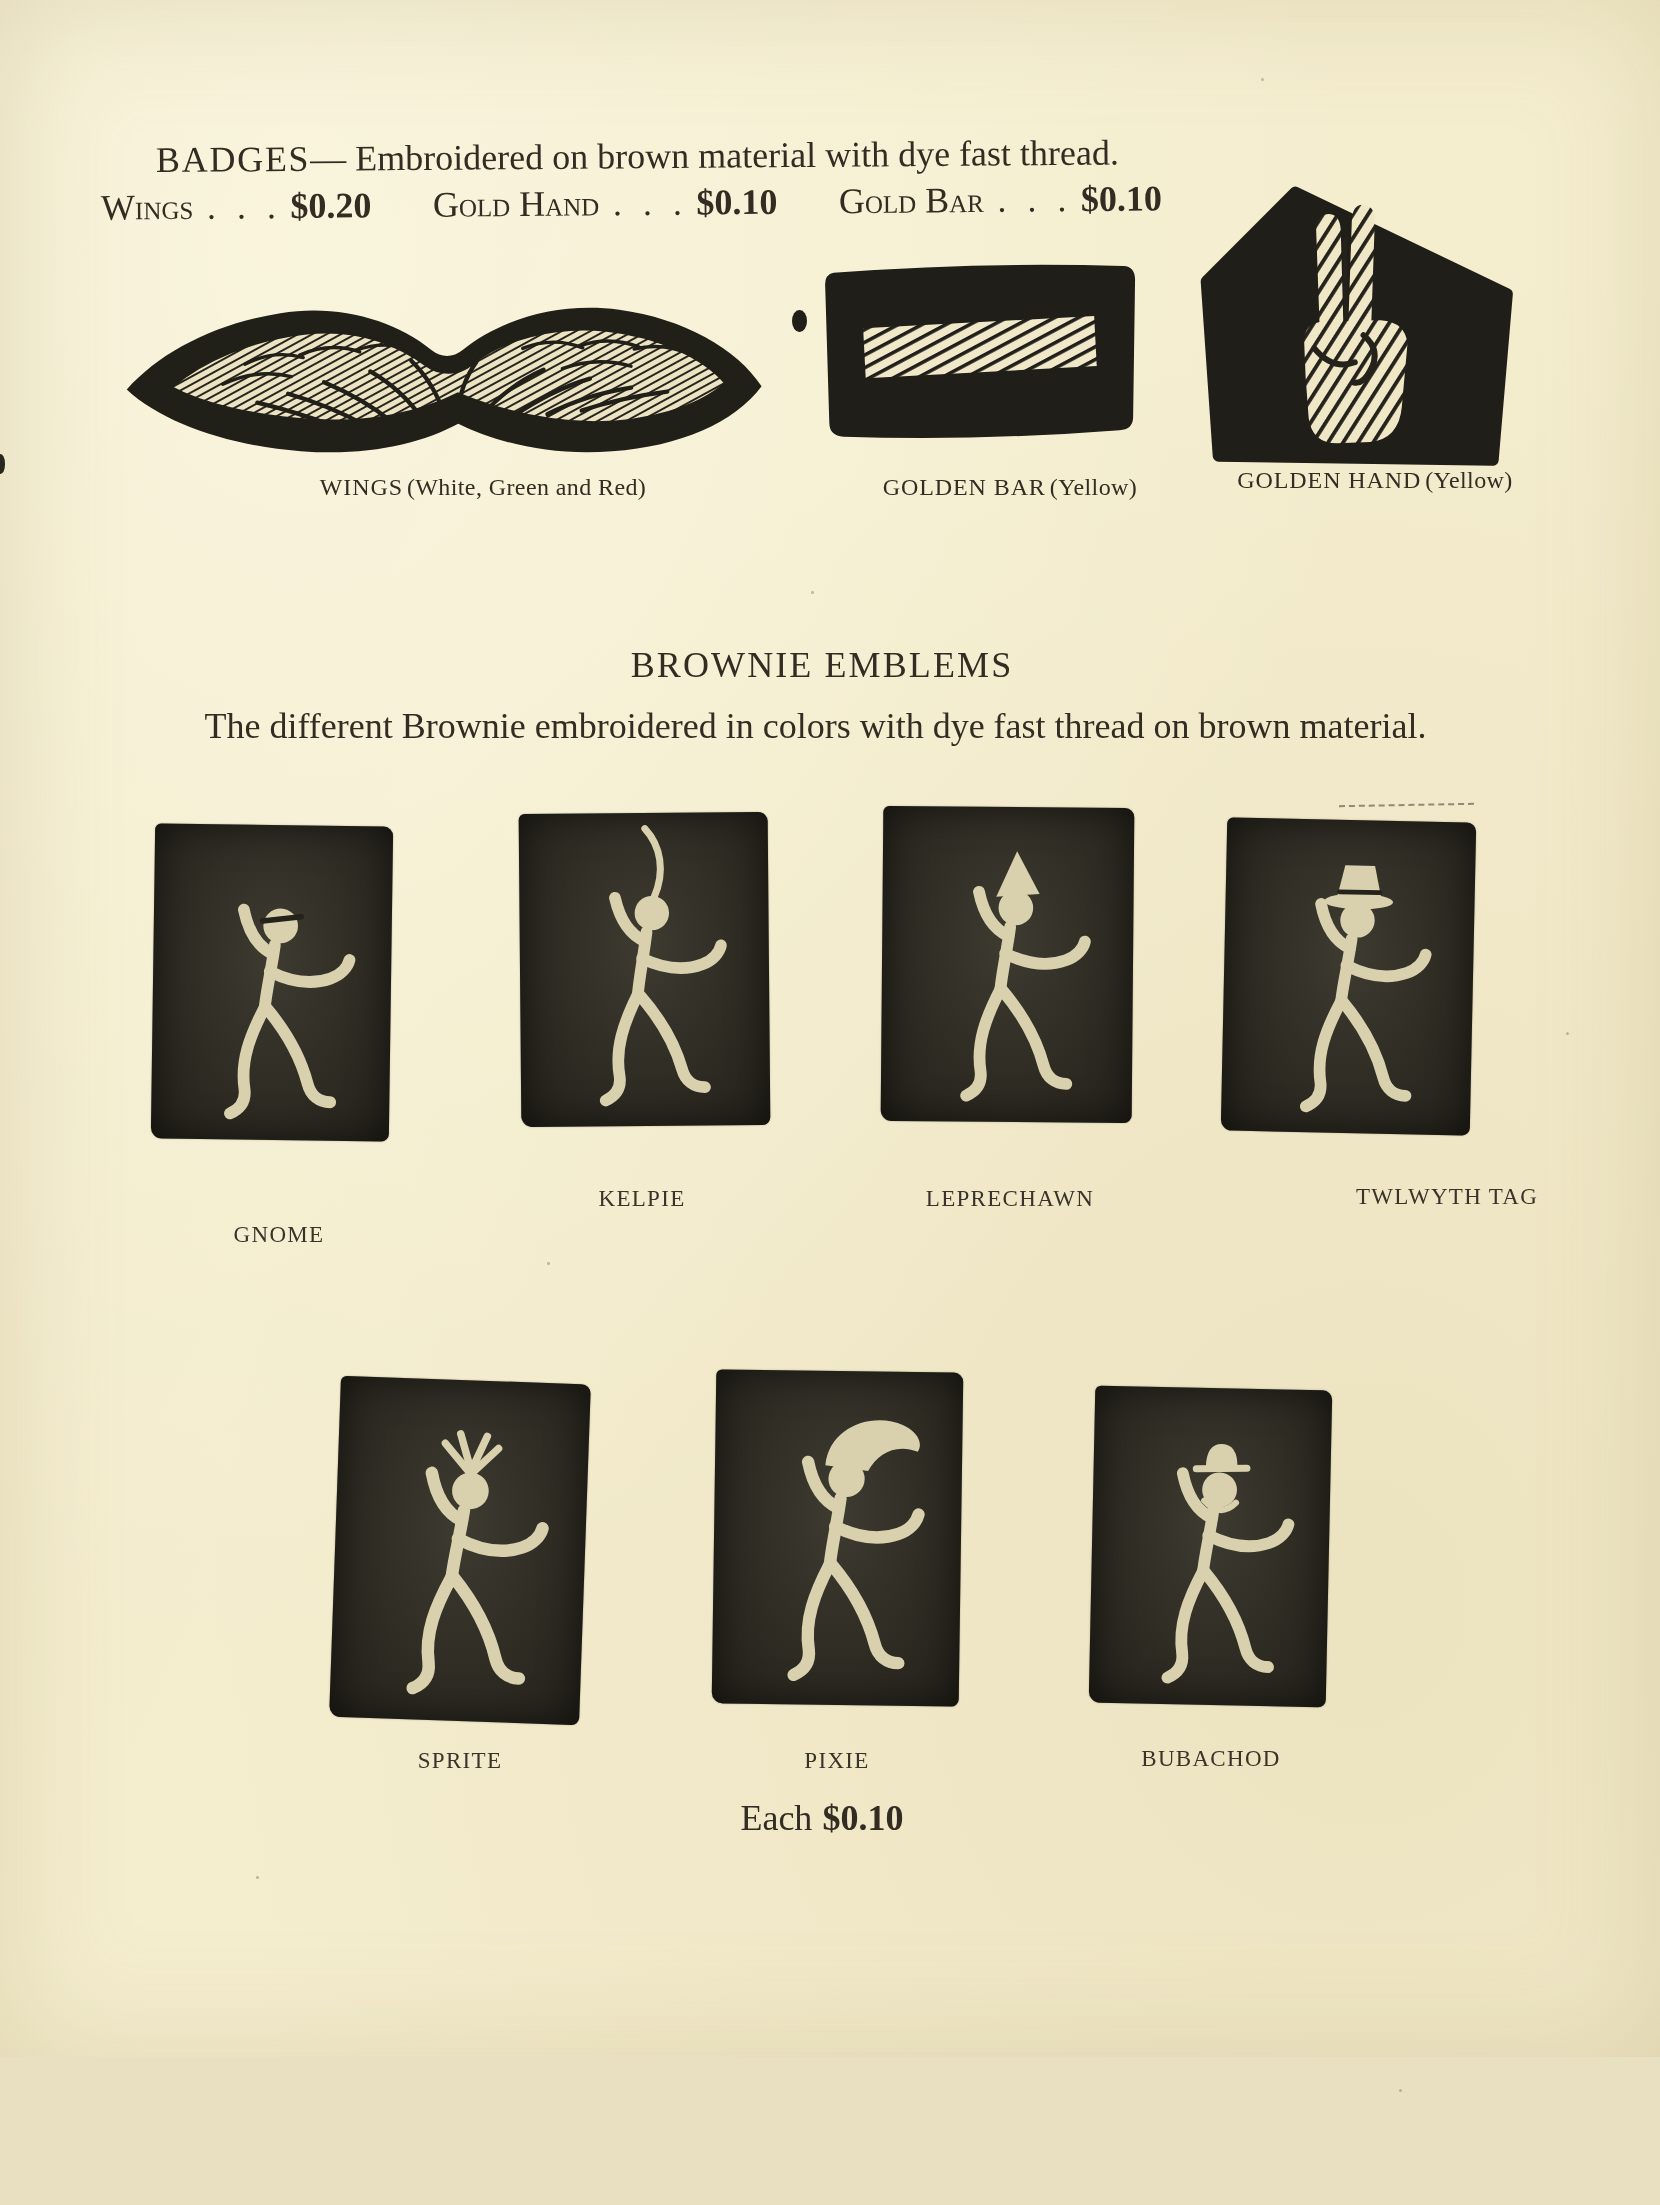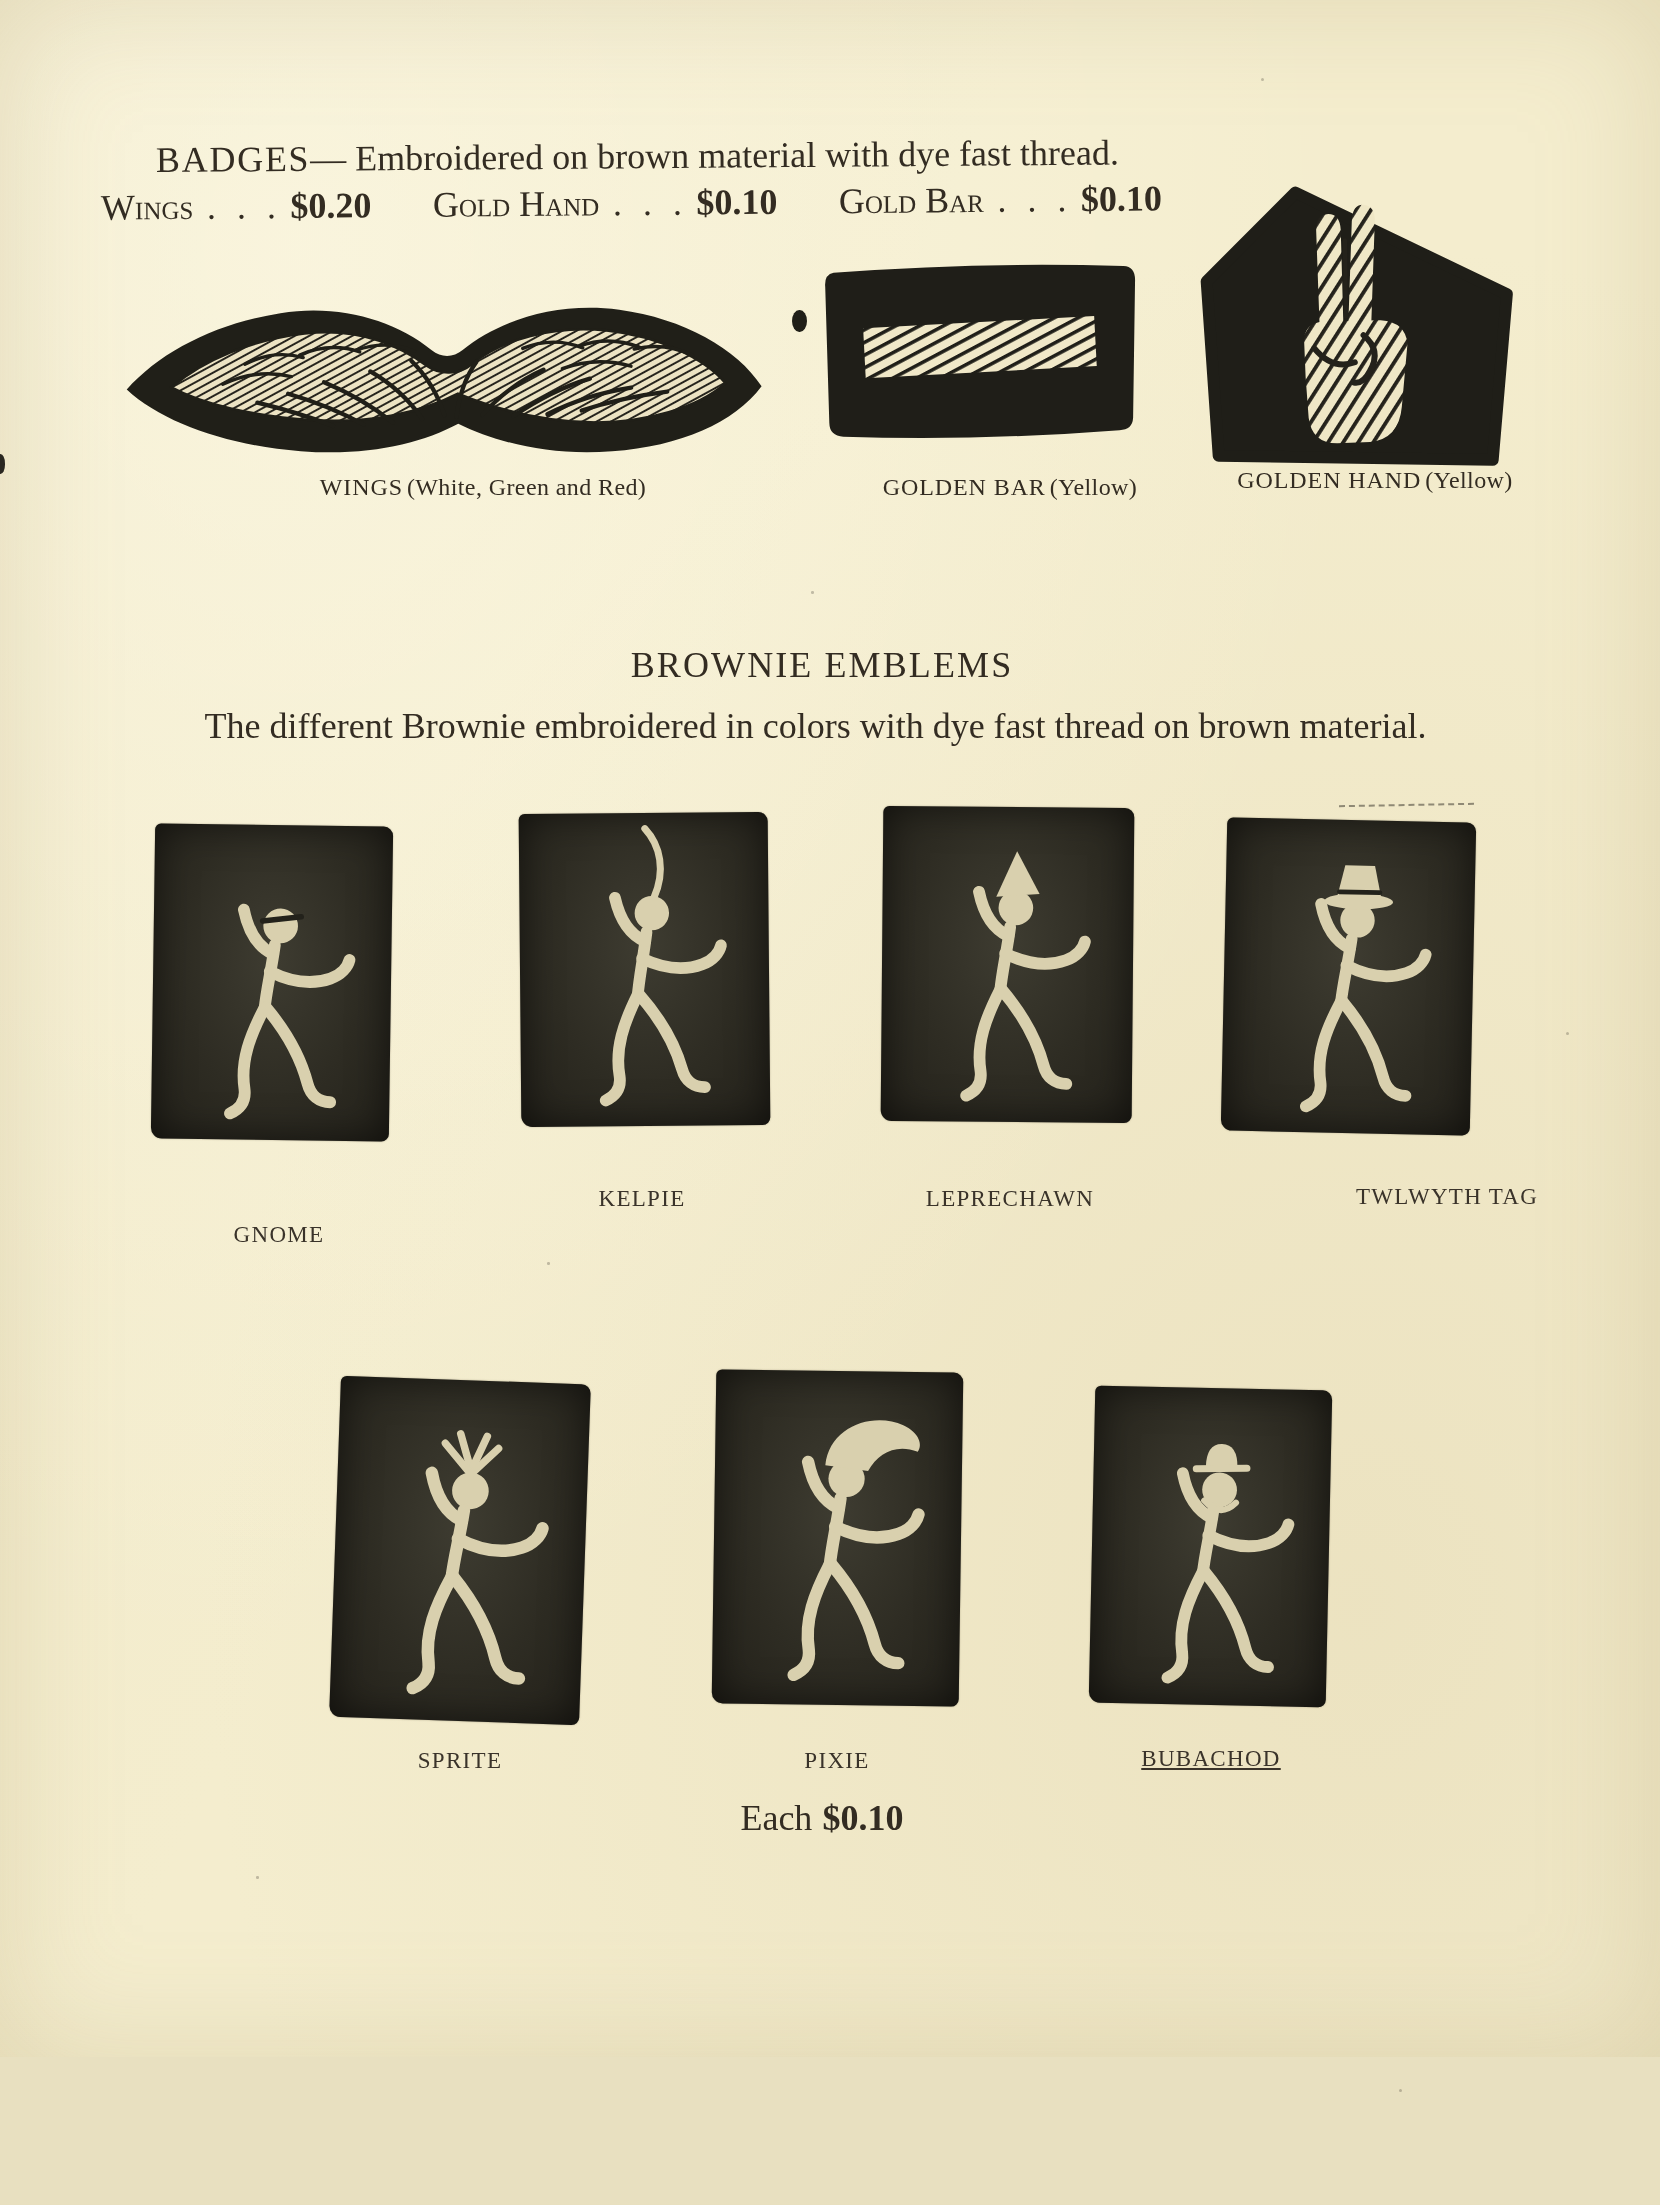--- a/index.html
+++ b/index.html
@@ -244,21 +244,21 @@
           <path d="M143,232 C169,262 187,292 197,328 C201,343 212,351 226,351" fill="none" stroke="#d9d0ae" stroke-width="15" stroke-linecap="round"></path>
           <path d="M142,100 Q142,70 162,70 Q182,70 182,100 Z" fill="#d9d0ae"></path>
           <line x1="130" y1="102" x2="194" y2="100" stroke="#d9d0ae" stroke-width="9" stroke-linecap="round"></line>
           <path d="M141,142 Q161,164 181,144" fill="none" stroke="#d9d0ae" stroke-width="8" stroke-linecap="round"></path>
         </g>
       </svg>
   </div>
 
   <div class="abs patch-label" style="left:281px;top:1748px;">SPRITE</div>
   <div class="abs patch-label" style="left:658px;top:1748px;">PIXIE</div>
-  <div class="abs patch-label" style="left:1032px;top:1746px;text-decoration:underline;">BUBACHOD</div>
+  <div class="abs patch-label" style="left:1032px;top:1746px;">BUBACHOD</div>
 
   <div class="abs each-line">
     <span>Each</span><span class="each-price">$0.10</span>
   </div>
 
 
   <div class="artifact-dash"></div>
   <div class="artifact-blob"></div>
   <div class="artifact-sliver"></div>
   <div class="speck" style="left:1261px;top:78px;width:3.4px;height:3.4px;"></div>

